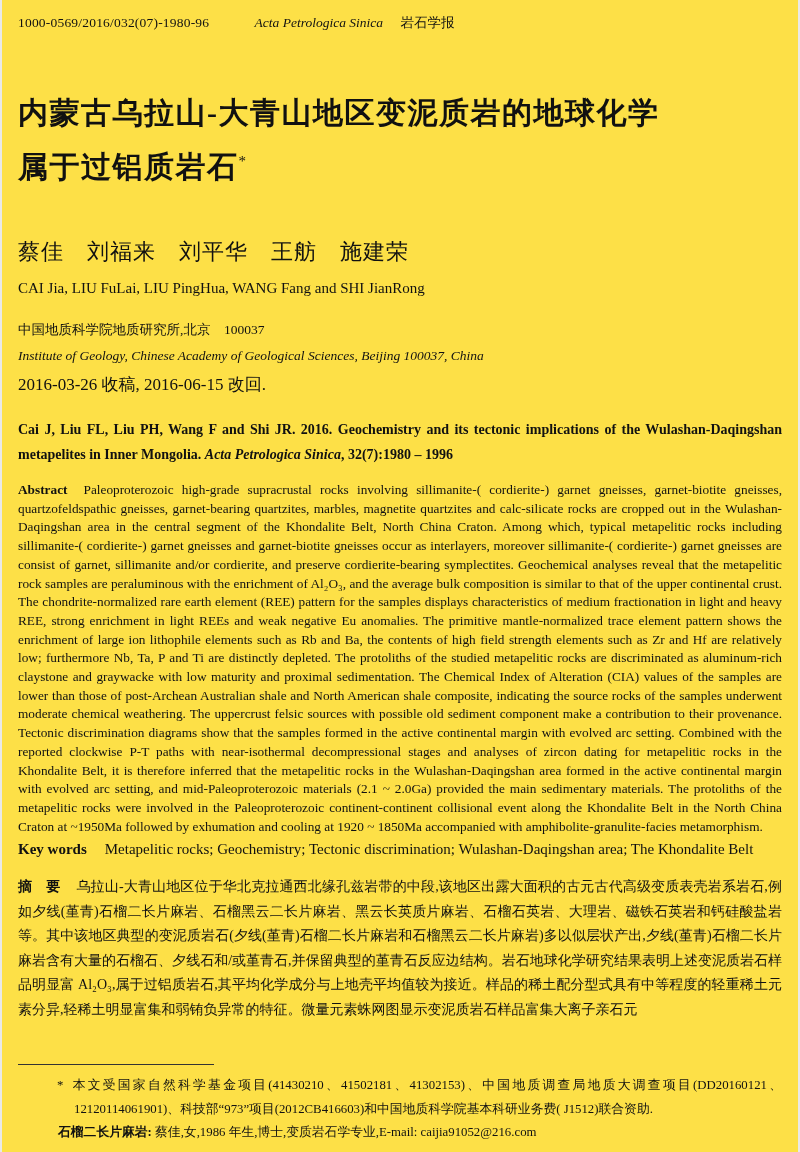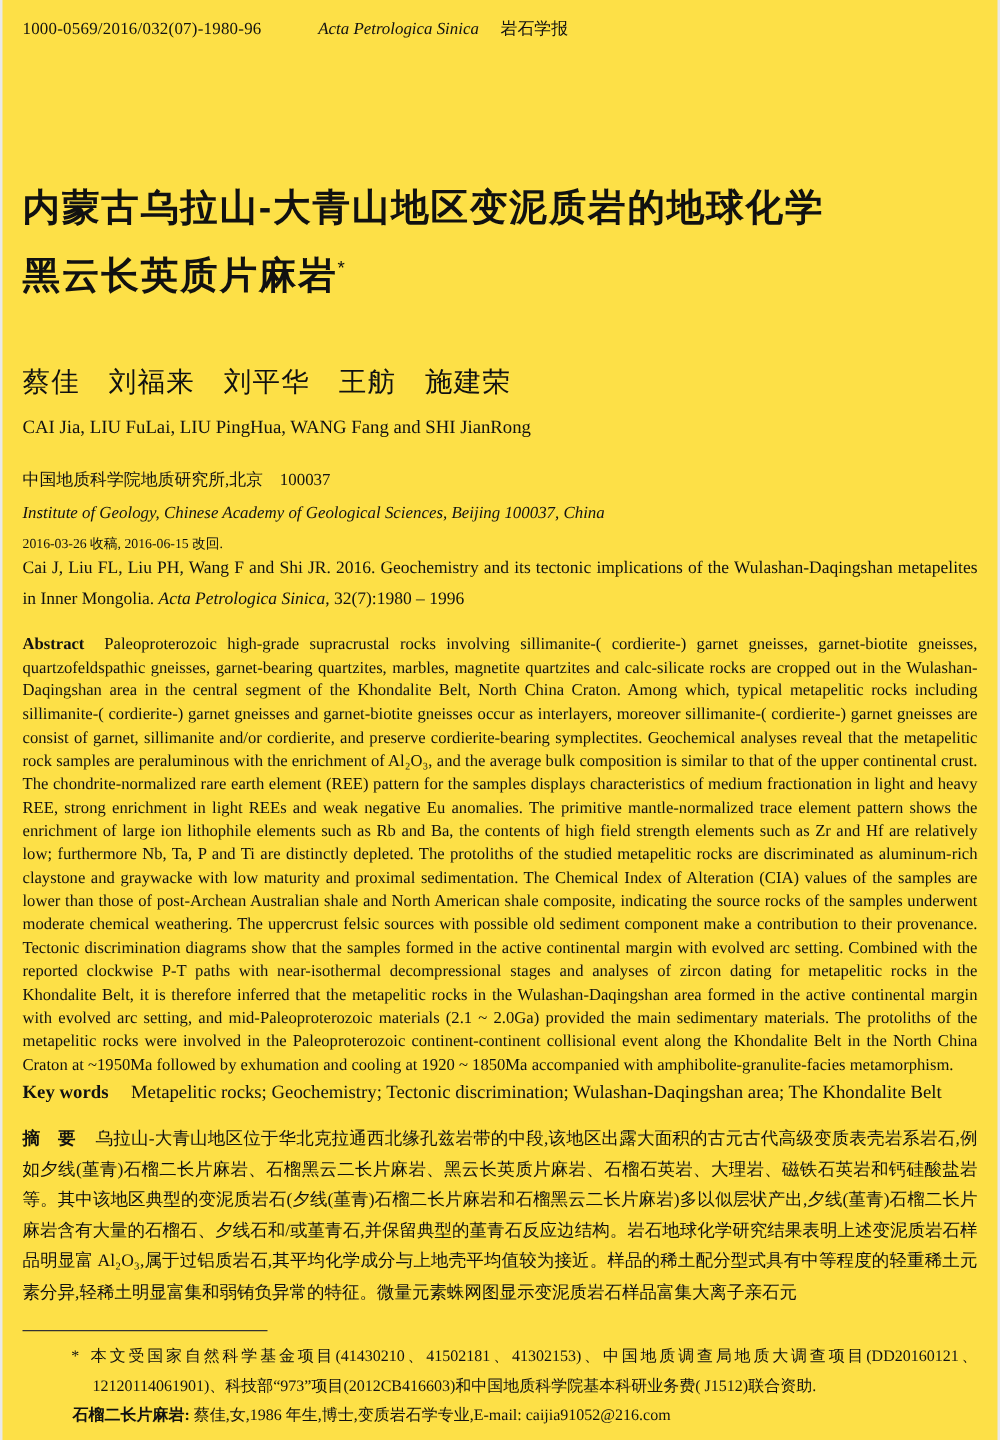--- a/index.html
+++ b/index.html
@@ -20,22 +20,22 @@
     font-size: 13.5px;
     line-height: 17px;
     white-space: nowrap;
   }
   .header-code { letter-spacing: 0.2px; }
   .header-journal-en { font-style: italic; margin-left: 42px; }
   .header-journal-cn { margin-left: 14px; font-family: "Liberation Serif", "DejaVu Sans", serif; }
 
   
   .title-block {
-    margin-top: 112px;
-    font-family: Liberation Sans, sans-serif;
+    margin-top: 58px;
+    font-family: Liberation Serif, serif;
     font-weight: bold;
     font-size: 30px;
     line-height: 48px;
     letter-spacing: 1.5px;
   }
   .title-block sup { font-size: 15px; font-weight: normal; }
 
   
   .authors-cn {
     margin-top: 46px;
@@ -44,26 +44,27 @@
     letter-spacing: 1px;
   }
   .authors-en {
     margin-top: 13px;
     font-size: 15px;
   }
 
   
   .affil-cn { margin-top: 24px; font-size: 13.5px; font-family: "Liberation Serif", "DejaVu Sans", serif; }
   .affil-en { margin-top: 9px; font-size: 13.5px; font-style: italic; }
-  .dates    { margin-top: 9px; font-size: 11px; }
+  .dates    { margin-top: 9px; font-size: 17px; }
 
   
   .citation {
+    margin-top: 21px;
     font-size: 14px;
-    font-weight: normal;
+    font-weight: bold;
     line-height: 25px;
     text-align: justify;
   }
   .citation .journal { font-style: italic; }
 
   
   .abstract {
     margin-top: 14px;
     font-size: 13.3px;
     line-height: 18.7px;
@@ -125,21 +126,21 @@
 <div class="page">
 
   <div class="header-line">
     <span class="header-code">1000-0569/2016/032(07)-1980-96</span>
     <span class="header-journal-en">Acta Petrologica Sinica</span>
     <span class="header-journal-cn">岩石学报</span>
   </div>
 
   <div class="title-block">
     <div>内蒙古乌拉山-大青山地区变泥质岩的地球化学</div>
-    <div><span>黑云长英质片麻岩</span><sup>*</sup></div>
+    <div><span>属于过铝质岩石</span><sup>*</sup></div>
   </div>
 
   <div class="authors-cn">蔡佳　刘福来　刘平华　王舫　施建荣</div>
   <div class="authors-en">CAI Jia, LIU FuLai, LIU PingHua, WANG Fang and SHI JianRong</div>
 
   <div class="affil-cn">中国地质科学院地质研究所,北京　100037</div>
   <div class="affil-en">Institute of Geology, Chinese Academy of Geological Sciences, Beijing 100037, China</div>
   <div class="dates">2016-03-26 收稿, 2016-06-15 改回.</div>
 
   <div class="citation">

